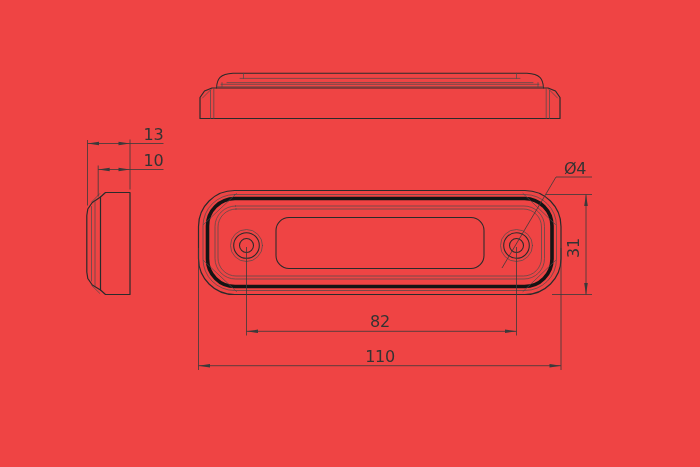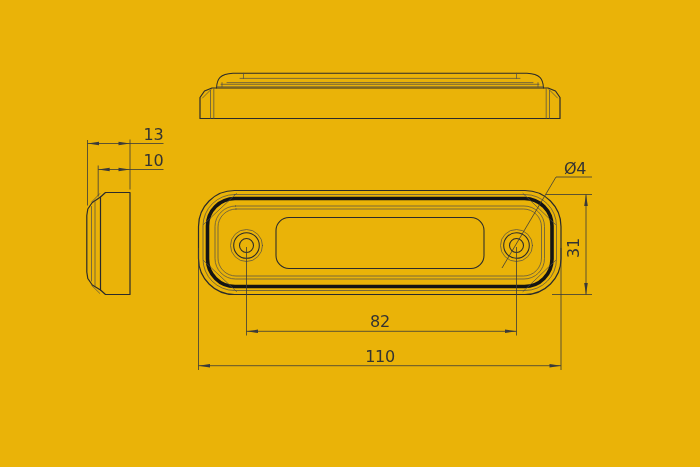--- a/index.html
+++ b/index.html
@@ -1,20 +1,20 @@
 <!DOCTYPE html>
 <html><head>
 <meta charset="utf-8">
 <style>
   html, body { margin: 0; padding: 0; background: #ffffff; }
   .canvas {
     position: relative;
     width: 700px;
     height: 467px;
-    background: #eab308;
+    background: #ef4444;
     overflow: hidden;
     font-family: "DejaVu Sans", sans-serif;
     text-decoration: underline;
   }
   svg { display: block; }
   
   .ln   { fill: none; stroke: #2b2b2b; stroke-width: 1.2; stroke-linecap: round; stroke-linejoin: round; }
   .med  { fill: none; stroke: #2b2b2b; stroke-width: 1.05; stroke-linecap: round; stroke-linejoin: round; }
   .thin { fill: none; stroke: #4a4a4a; stroke-width: 0.7;  stroke-linecap: round; stroke-linejoin: round; }
   .thick{ fill: none; stroke: #141414; stroke-width: 3.6; stroke-linejoin: round; }

